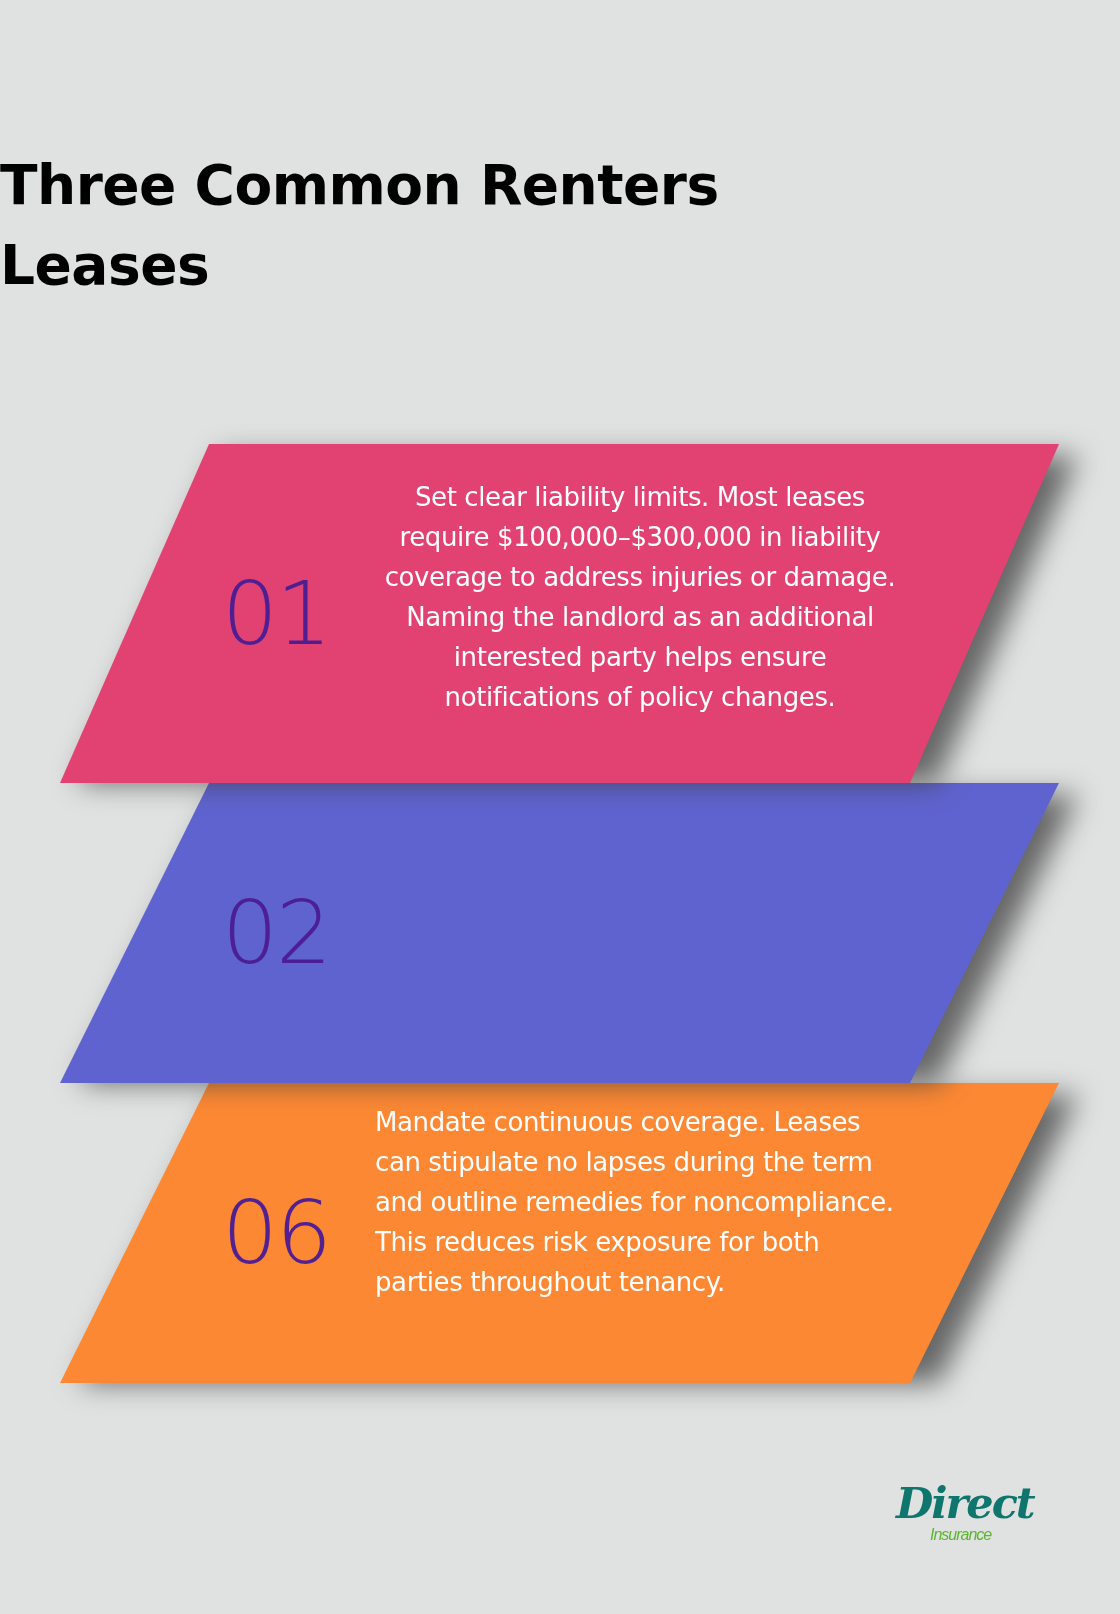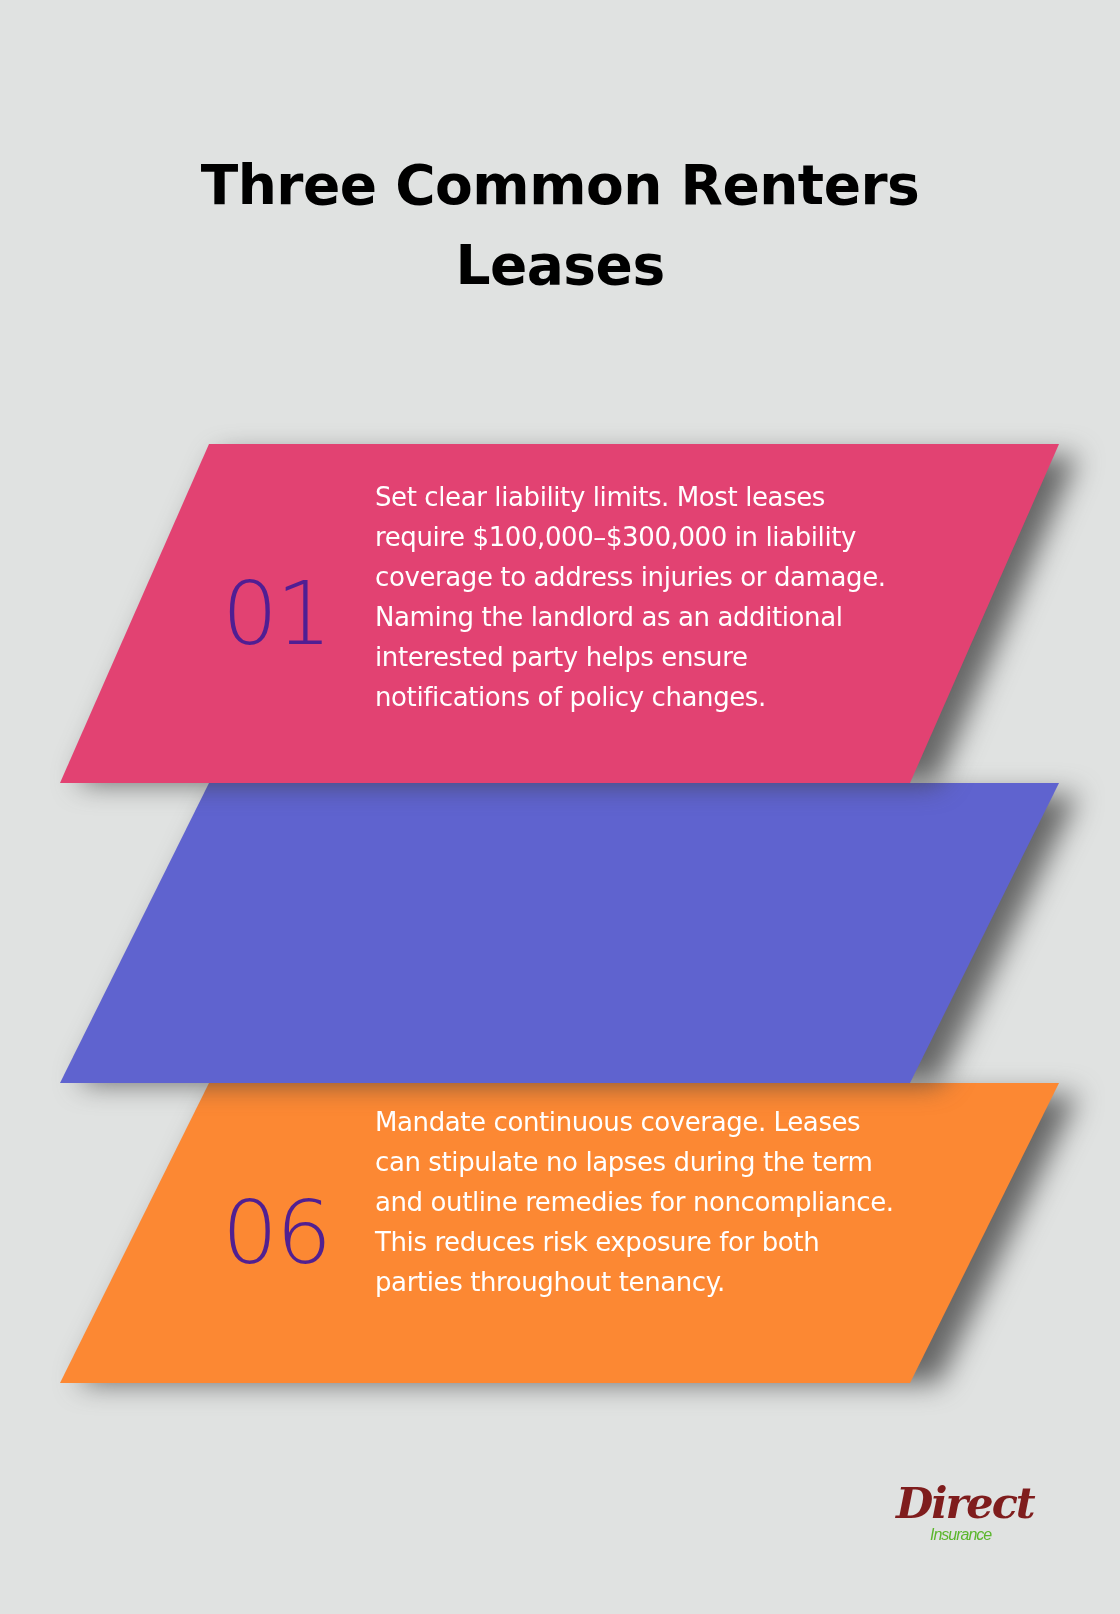--- a/index.html
+++ b/index.html
@@ -6,21 +6,21 @@
   body {
     width: 1120px; height: 1614px;
     background: #e0e2e1;
     position: relative;
     overflow: hidden;
     font-family: "DejaVu Sans", "Liberation Sans", sans-serif;
   }
   .title {
     position: absolute;
     left: 0; top: 108px; width: 1120px;
-    text-align: center;
+    text-align: left;
     font-family: "DejaVu Sans", sans-serif;
     font-weight: bold;
     font-size: 55px;
     line-height: 80px;
     color: #000;
     letter-spacing: -0.5px;
   }
   .title .line { display: block; }
 
   .card-wrap { position: absolute; left: 0; width: 1120px; }
@@ -61,21 +61,21 @@
     left: 896px; top: 1482px;
     width: 170px;
   }
   .logo-direct {
     display: block;
     font-family: "DejaVu Serif", serif;
     font-weight: bold;
     font-style: italic;
     font-size: 43px;
     line-height: 42px;
-    color: #7f1d1d;
+    color: #0f766e;
     letter-spacing: -2px;
   }
   .logo-insurance {
     display: block;
     margin-left: 34px;
     font-family: "Liberation Sans", sans-serif;
     font-style: italic;
     font-size: 16px;
     line-height: 22px;
     letter-spacing: -1px;
@@ -96,27 +96,28 @@
   <div class="shape" style="background:#fc8833;clip-path:polygon(209px 0,1059px 0,910px 300px,60px 300px);"></div>
   <div class="num" style="left:222px;top:106px;">06</div>
   <div class="text" style="top:19px;">Mandate continuous coverage. Leases can stipulate no lapses during the term and outline remedies for noncompliance. This reduces risk exposure for both parties throughout tenancy.</div>
 </div>
 
 <div class="card-wrap" style="top:783px;height:300px;">
   <div class="shadow">
     <div class="shadow-shape" style="clip-path:polygon(222px 12px,1078px 12px,930px 318px,70px 318px);"></div>
   </div>
   <div class="shape" style="background:#5f63cf;clip-path:polygon(209px 0,1059px 0,910px 300px,60px 300px);"></div>
+  <div class="num" style="left:222px;top:106px;">02</div>
 </div>
 
 <div class="card-wrap" style="top:444px;height:339px;">
   <div class="shadow">
     <div class="shadow-shape" style="clip-path:polygon(222px 12px,1078px 12px,930px 356px,70px 356px);"></div>
   </div>
   <div class="shape" style="background:#e24272;clip-path:polygon(209px 0,1059px 0,910px 339px,60px 339px);"></div>
   <div class="num" style="left:222px;top:126px;">01</div>
-  <div class="text" style="top:33px;">Set clear liability limits. Most leases require $100,000–$300,000 in liability coverage to address injuries or damage. Naming the landlord as an additional interested party helps ensure notifications of policy changes.</div>
+  <div class="text" style="top:33px;text-align:center;">Set clear liability limits. Most leases require $100,000–$300,000 in liability coverage to address injuries or damage. Naming the landlord as an additional interested party helps ensure notifications of policy changes.</div>
 </div>
 
 <div class="logo">
   <span class="logo-direct">Direct</span>
   <span class="logo-insurance" style="color:#5bb62c;">Insurance</span>
 </div>
 
 </body></html>

